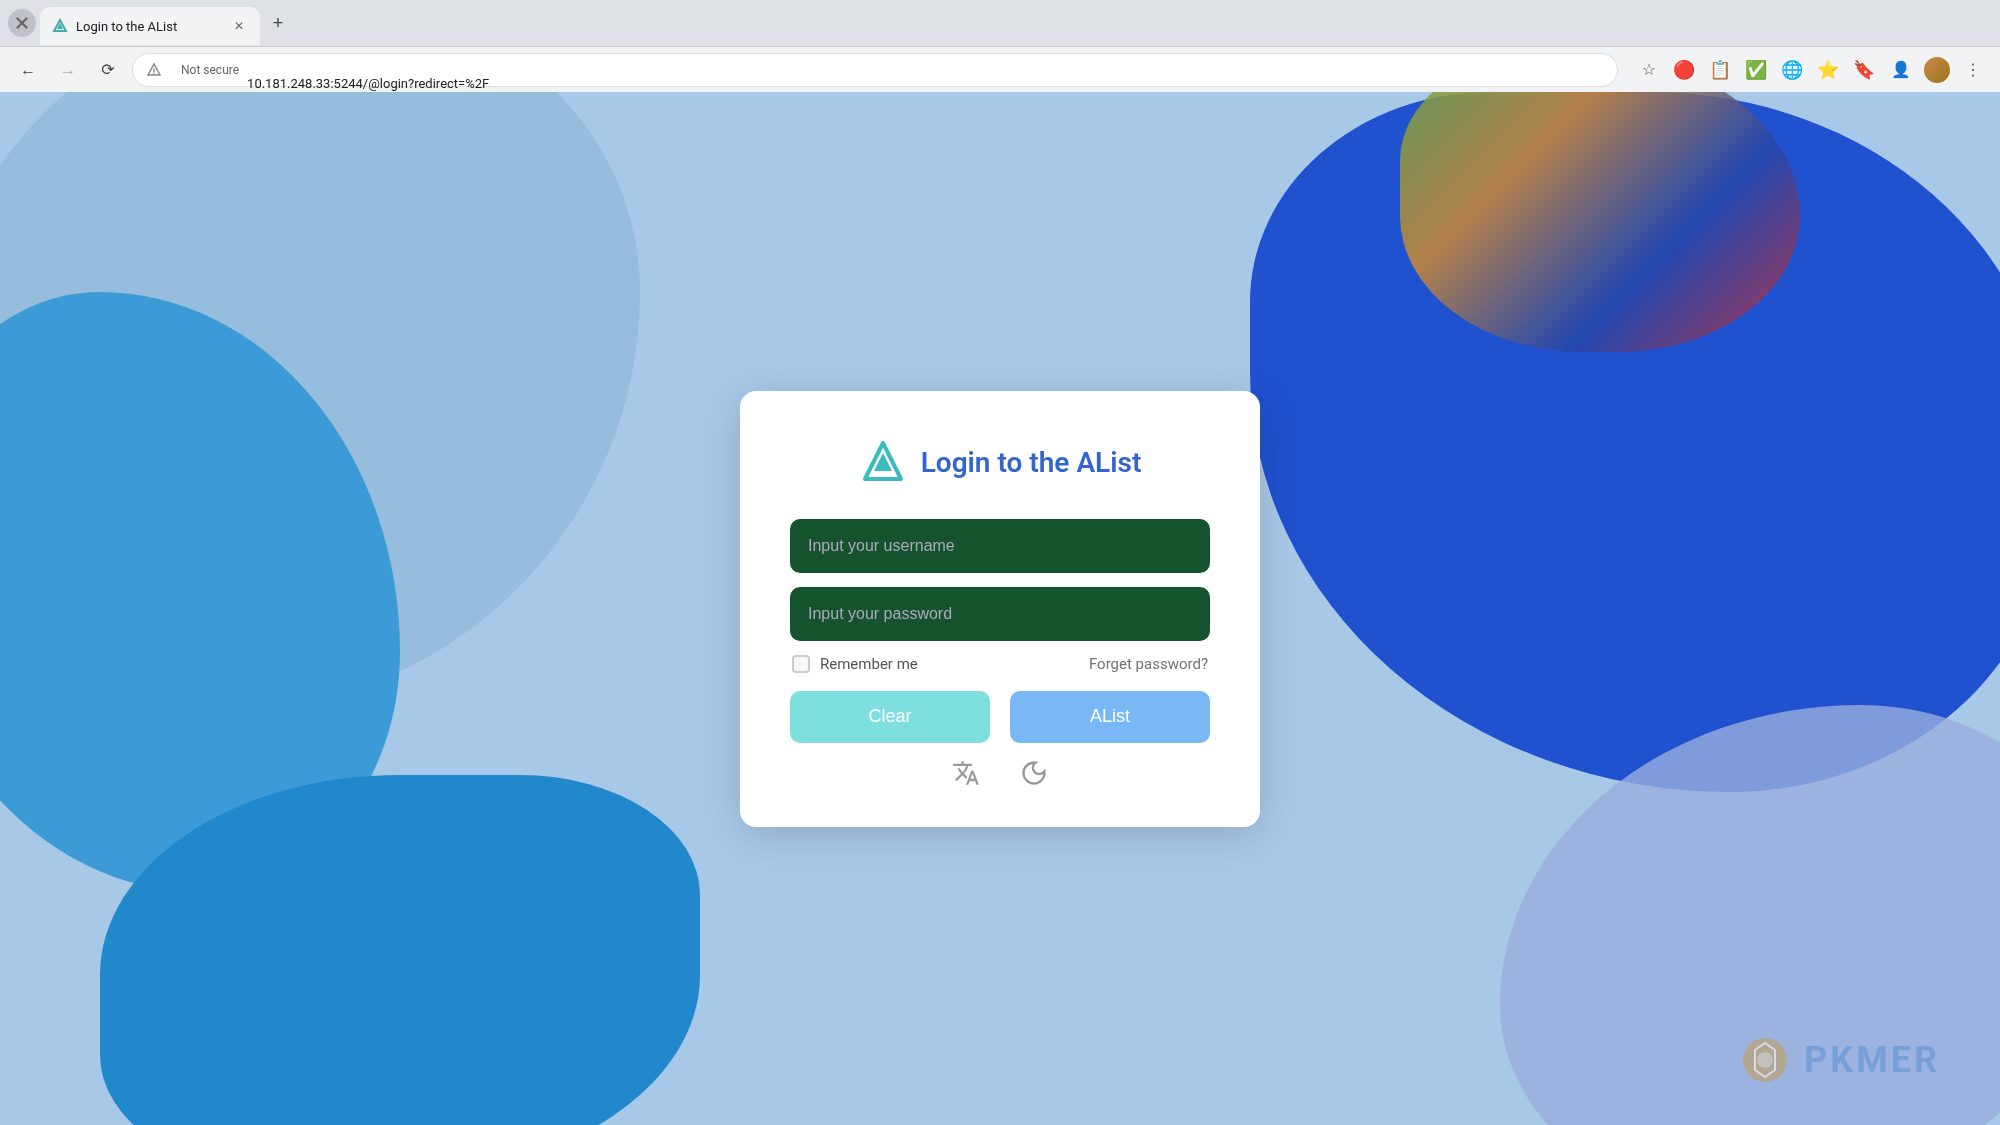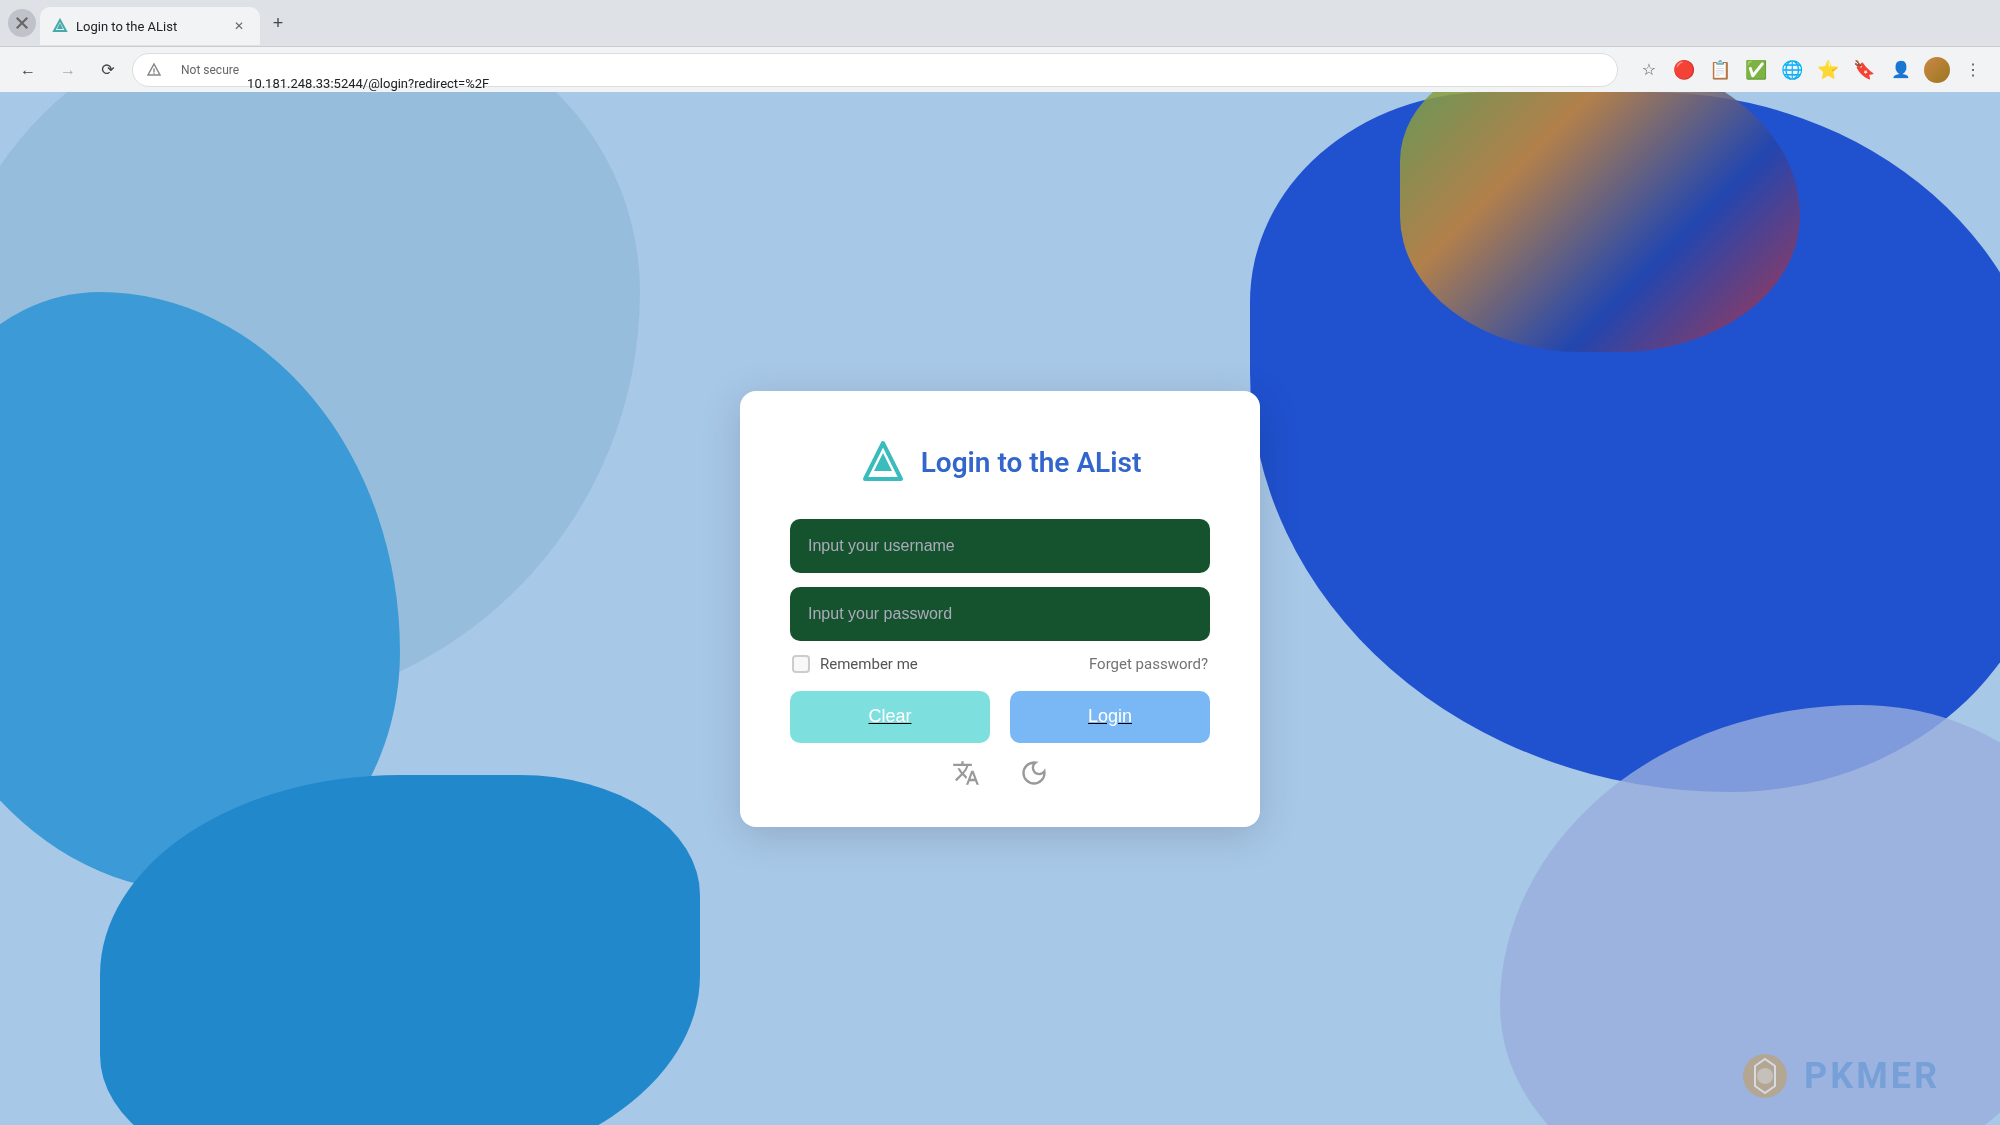--- a/index.html
+++ b/index.html
@@ -334,21 +334,20 @@
       font-size: 15px;
       color: #737373;
       cursor: pointer;
       text-decoration: none;
     }
 
     .buttons-row {
       display: flex;
       gap: 20px;
       margin-bottom: 16px;
-      text-decoration: underline;
     }
 
     .btn-clear {
       flex: 1;
       height: 52px;
       background: #7edfdf;
       border: none;
       border-radius: 10px;
       font-size: 18px;
       font-weight: 500;
@@ -395,21 +394,21 @@
       font-size: 26px;
       color: #999;
       display: flex;
       align-items: center;
       justify-content: center;
     }
 
     
     .pkmer-watermark {
       position: absolute;
-      bottom: 24px;
+      bottom: 40px;
       right: 60px;
       display: flex;
       align-items: center;
       gap: 14px;
       opacity: 0.7;
     }
 
     .pkmer-logo {
       width: 50px;
       height: 50px;
@@ -516,21 +515,21 @@
         <div class="remember-left">
           <div class="remember-checkbox"></div>
           <span class="remember-label">Remember me</span>
         </div>
         <a class="forget-link" href="#">Forget password?</a>
       </div>
 
       
       <div class="buttons-row">
         <button class="btn-clear">Clear</button>
-        <button class="btn-login">Login</button>
+        <button class="btn-login">AList</button>
       </div>
 
       
 
       
       <div class="card-footer-icons">
         <button class="footer-icon-btn" title="Change language">
 
           <svg width="28" height="28" viewBox="0 0 24 24">
             <path d="M12.87 15.07l-2.54-2.51.03-.03A17.52 17.52 0 0014.07 6H17V4h-7V2H8v2H1v2h11.17C11.5 7.92 10.44 9.75 9 11.35 8.07 10.32 7.3 9.19 6.69 8h-2c.73 1.63 1.73 3.17 2.98 4.56l-5.09 5.02L4 19l5-5 3.11 3.11.76-2.04zM18.5 10h-2L12 22h2l1.12-3h4.75L21 22h2l-4.5-12zm-2.62 7l1.62-4.33L19.12 17h-3.24z" fill="#999"></path>

